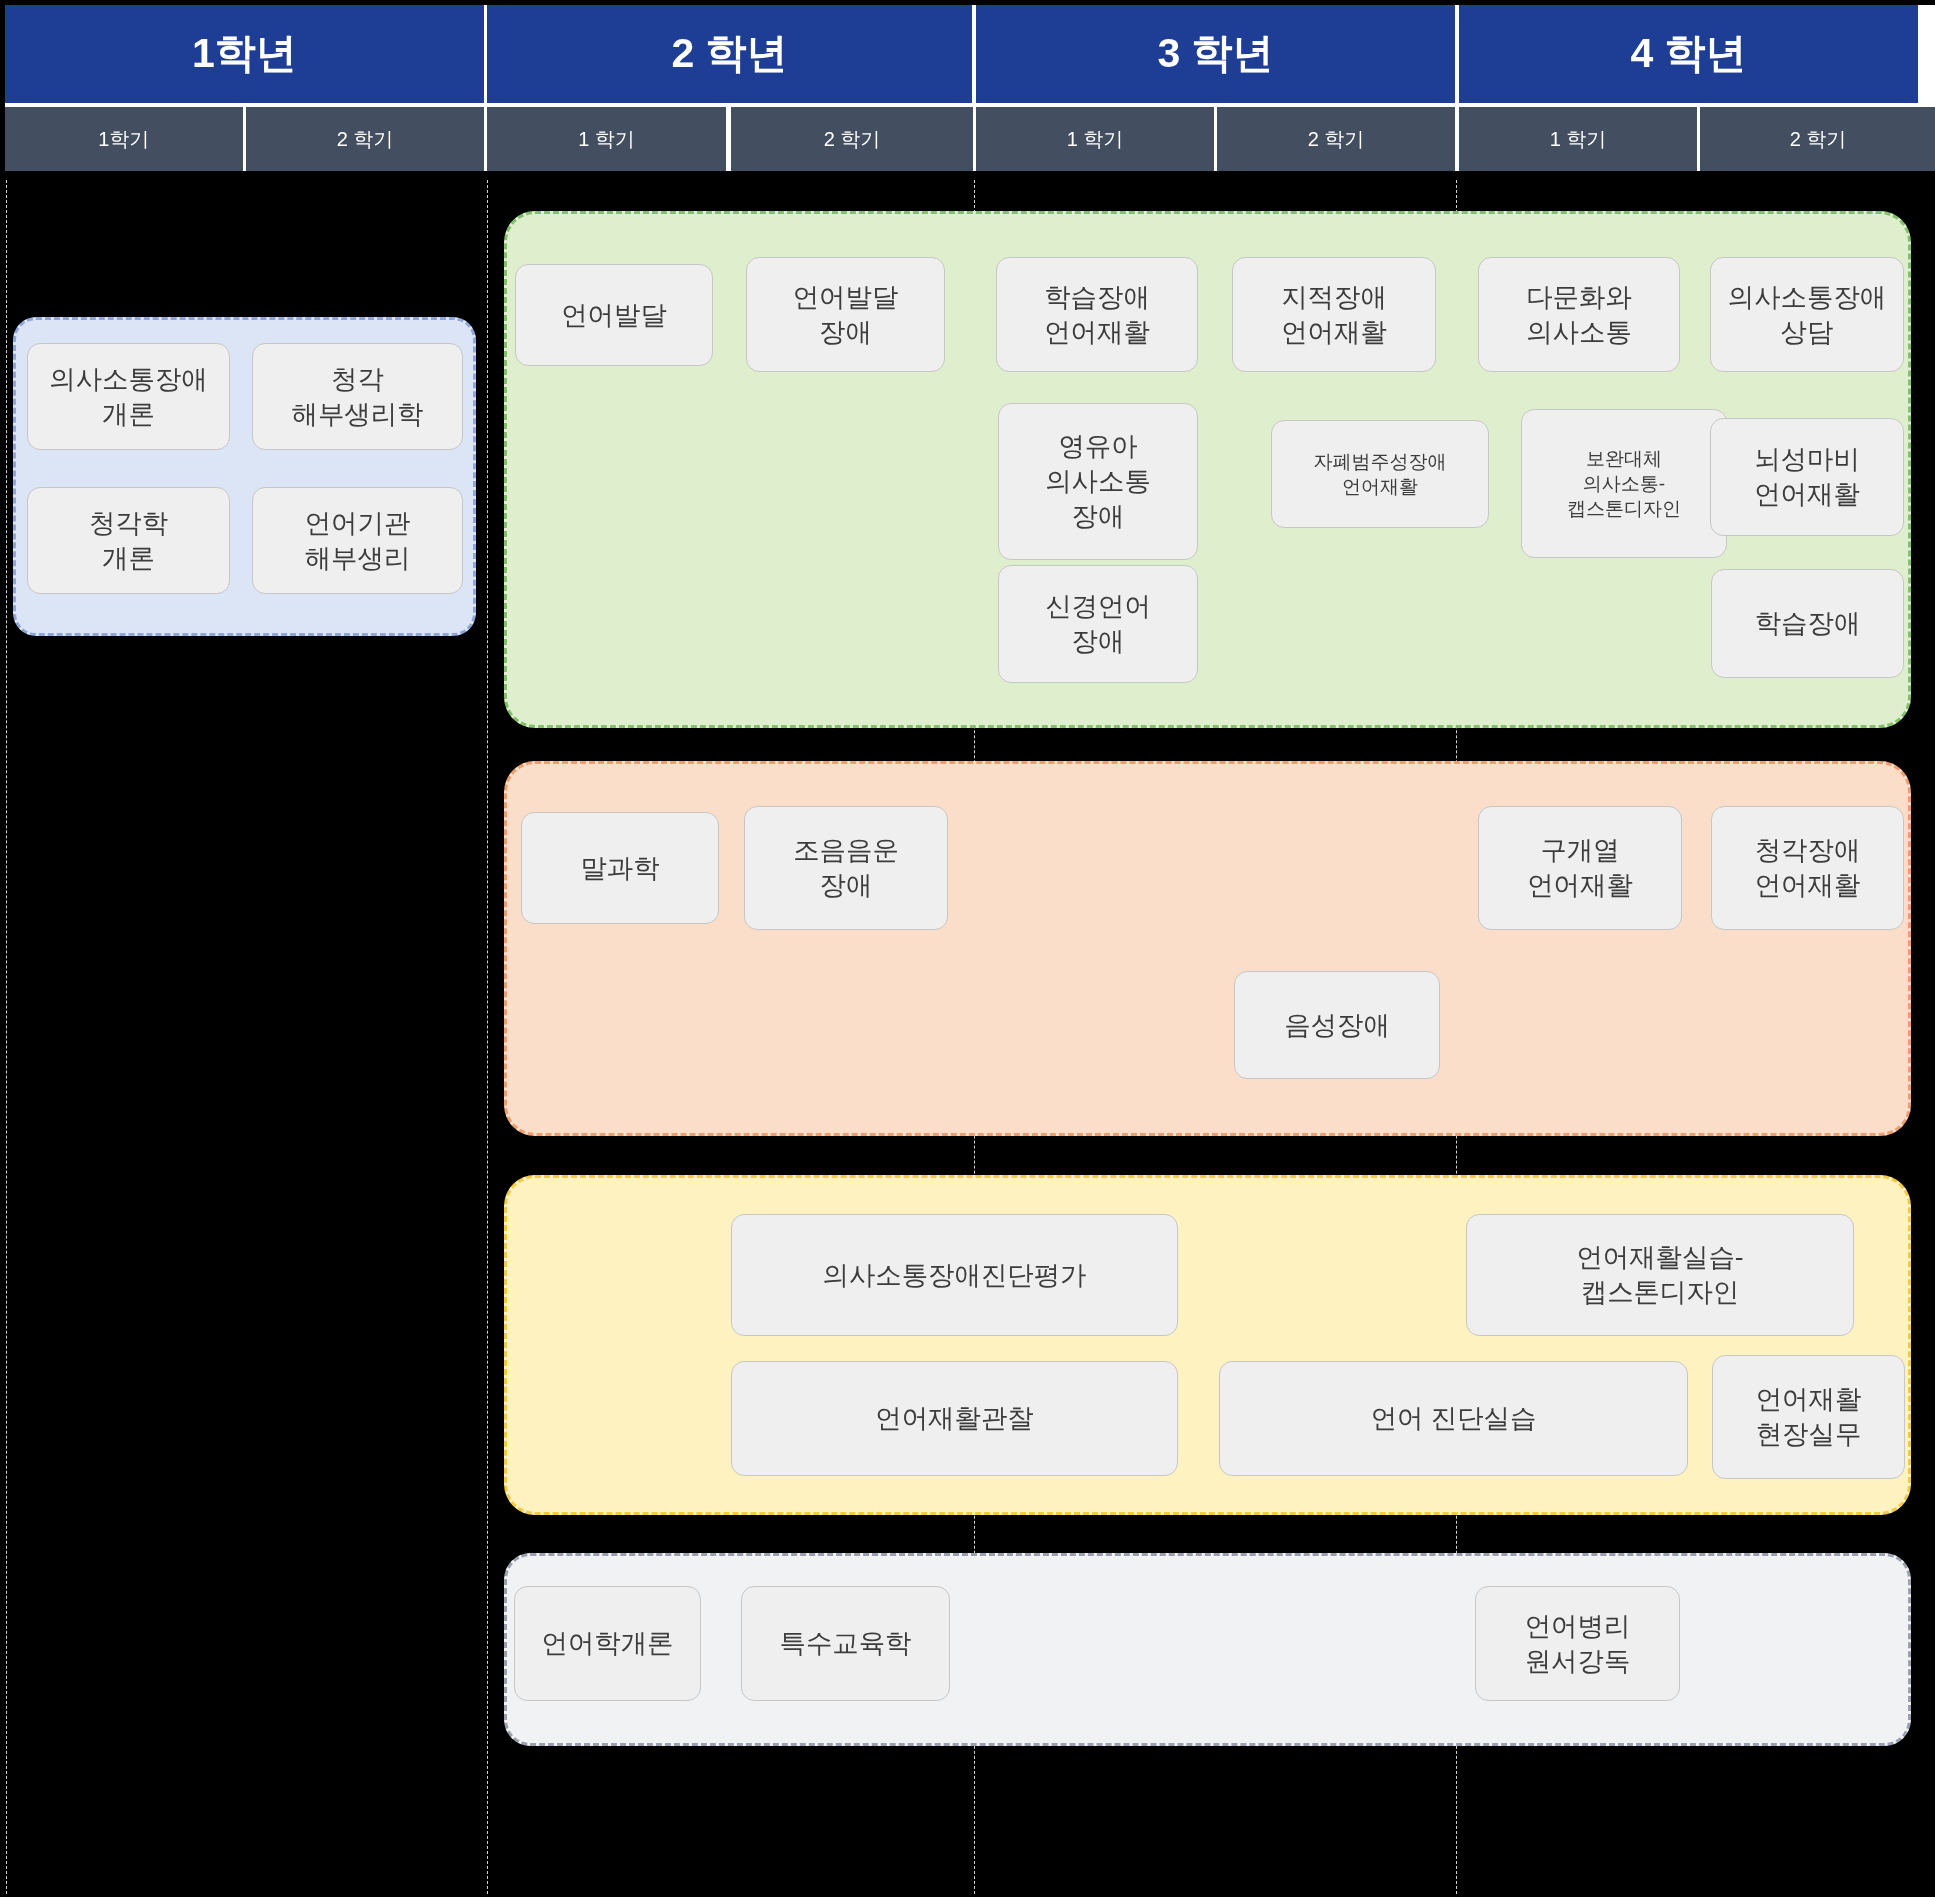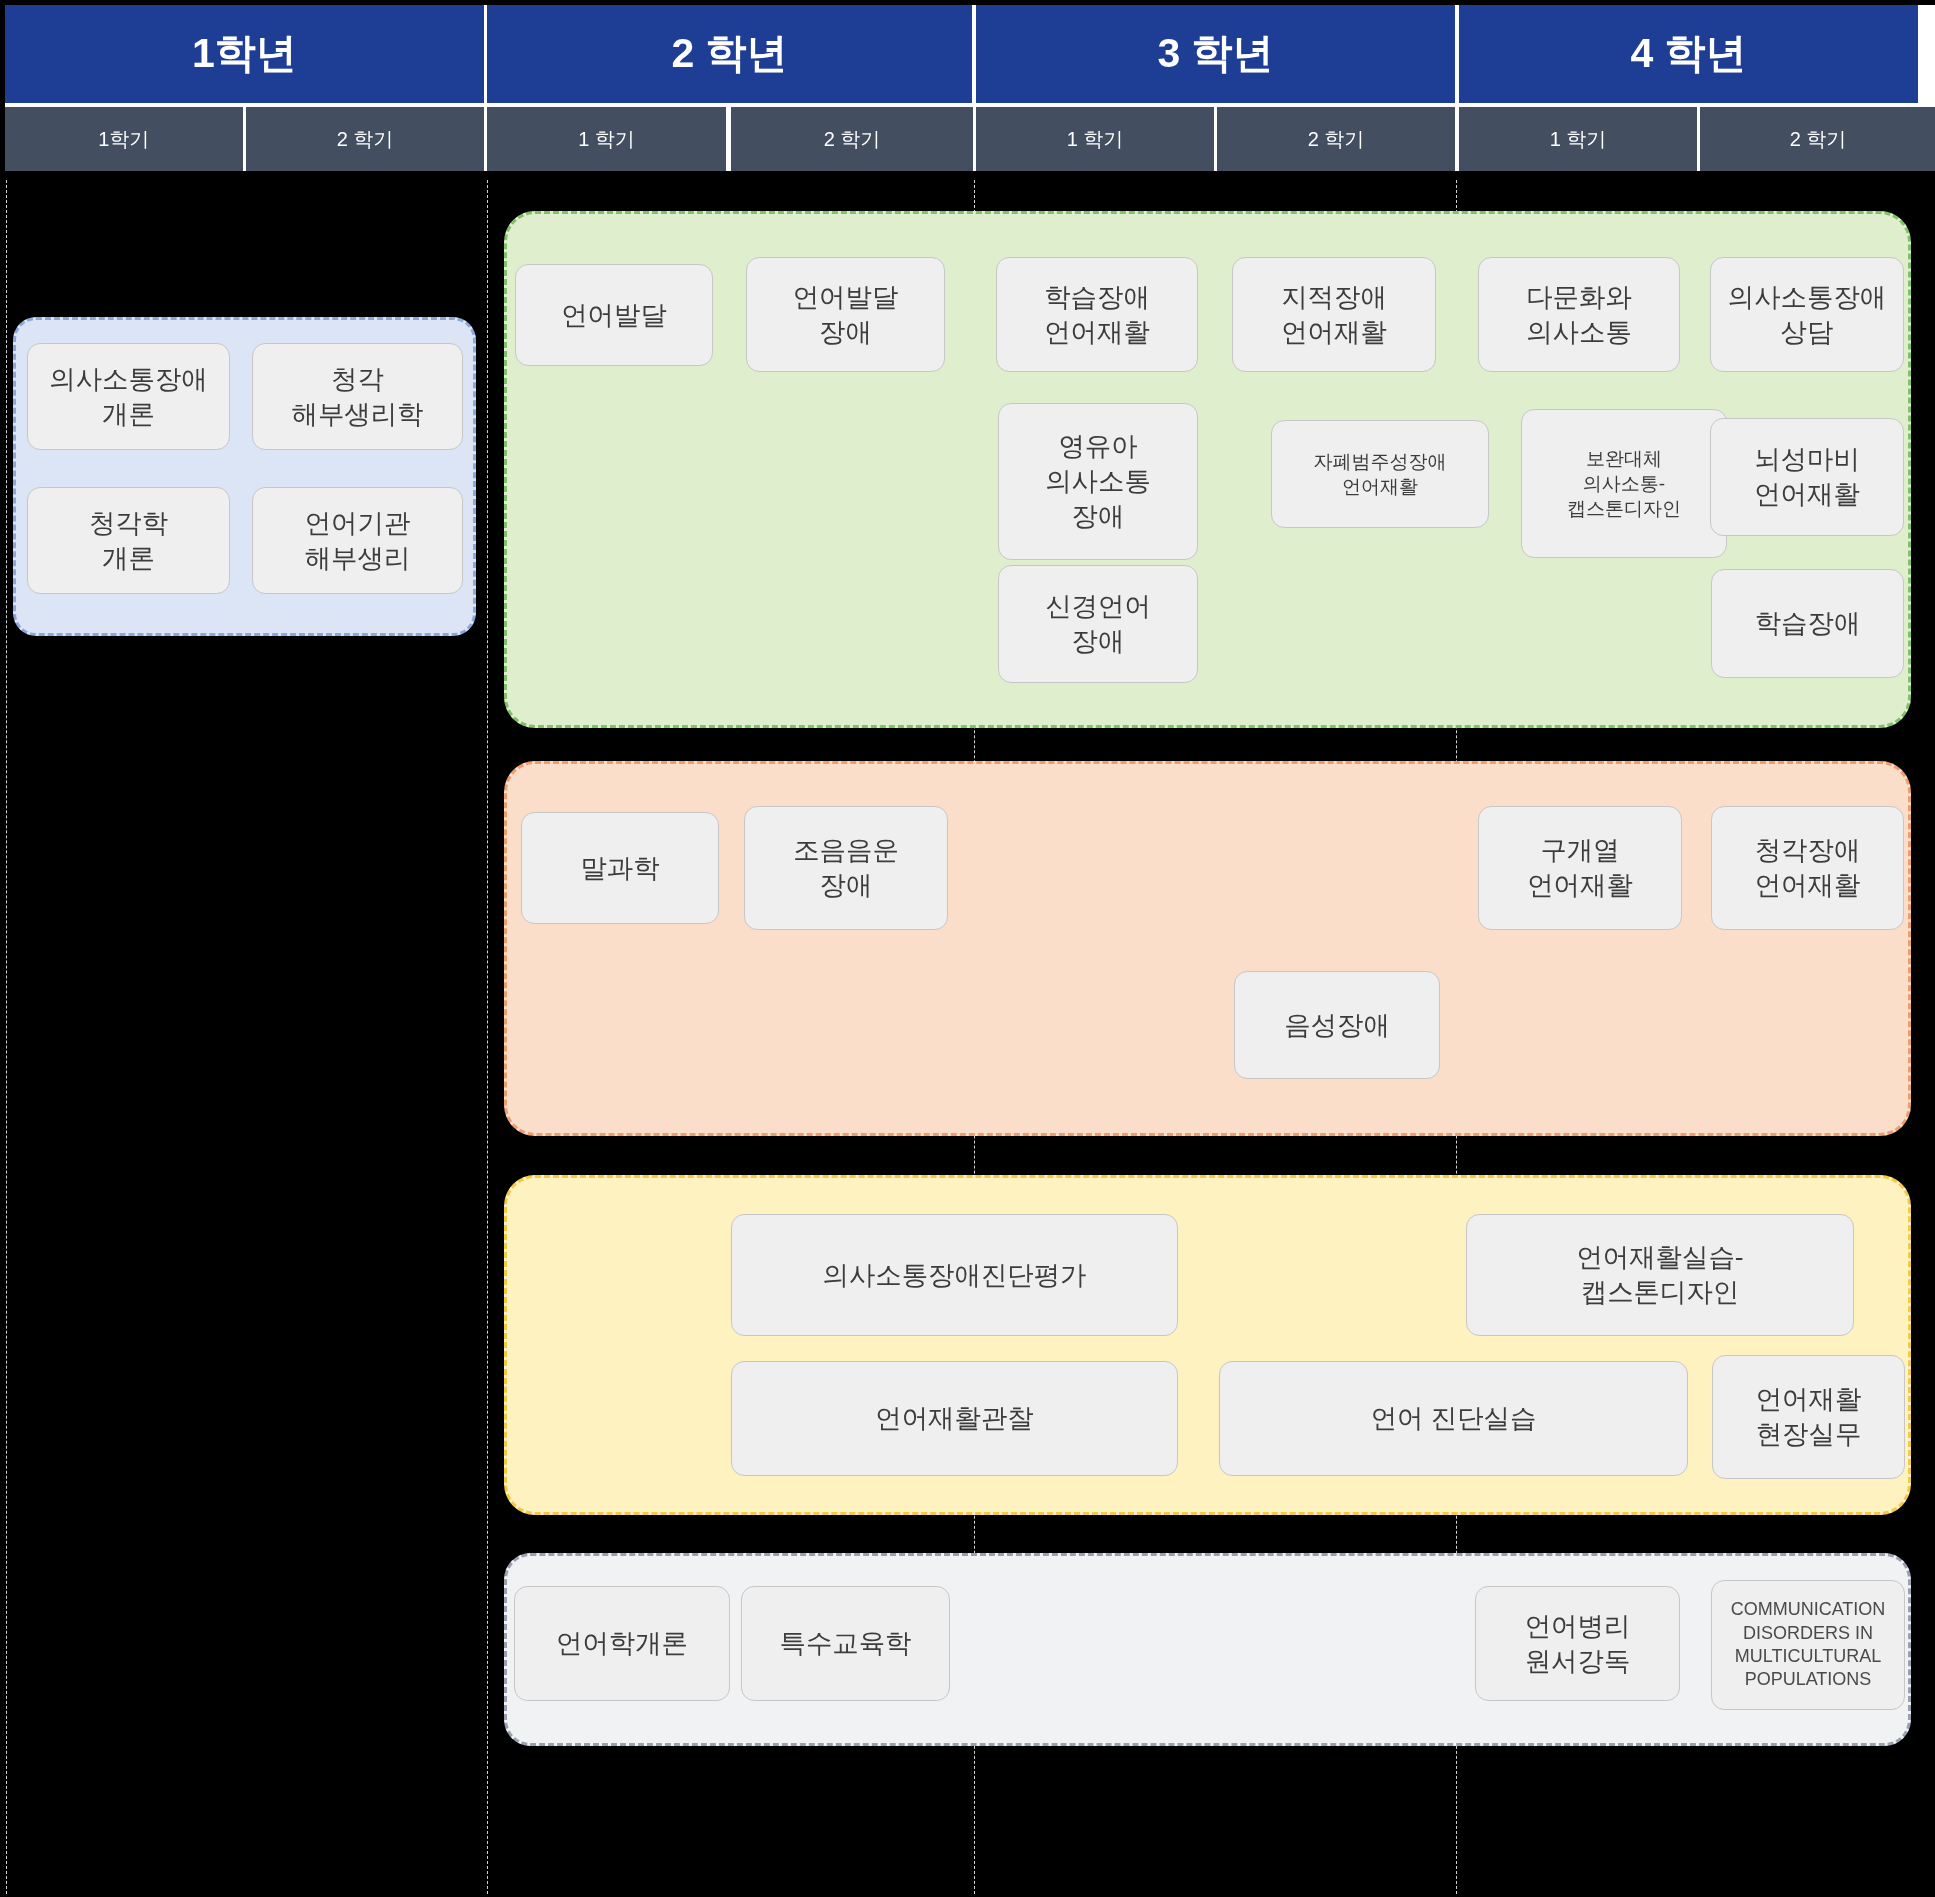--- a/index.html
+++ b/index.html
@@ -110,23 +110,19 @@
   <div class="course" style="left:1234px;top:971px;width:206px;height:108px">음성장애</div>
 
   <div class="course" style="left:731px;top:1214px;width:447px;height:122px">의사소통장애진단평가</div>
   <div class="course" style="left:1466px;top:1214px;width:388px;height:122px">언어재활실습-
 캡스톤디자인</div>
   <div class="course" style="left:731px;top:1361px;width:447px;height:115px">언어재활관찰</div>
   <div class="course" style="left:1219px;top:1361px;width:469px;height:115px">언어 진단실습</div>
   <div class="course" style="left:1712px;top:1355px;width:193px;height:124px">언어재활
 현장실무</div>
 
-  <div class="course" style="left:514px;top:1586px;width:216px;height:115px">언어학개론</div>
+  <div class="course" style="left:514px;top:1586px;width:187px;height:115px">언어학개론</div>
   <div class="course" style="left:741px;top:1586px;width:209px;height:115px">특수교육학</div>
   <div class="course" style="left:1475px;top:1586px;width:205px;height:115px">언어병리
 원서강독</div>
-  <div class="course xsmall" style="left:1711px;top:1580px;width:194px;height:130px">COMMUNICATION
-DISORDERS IN
-MULTICULTURAL
-POPULATIONS</div>
 
 </div>
 
 
 </body></html>

